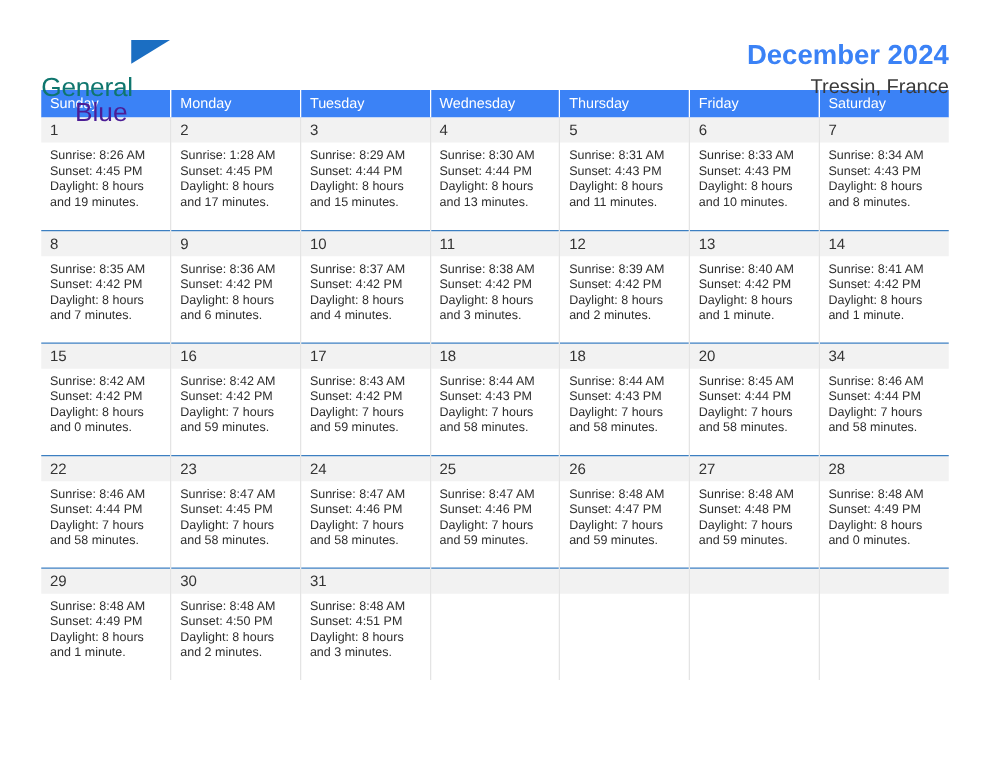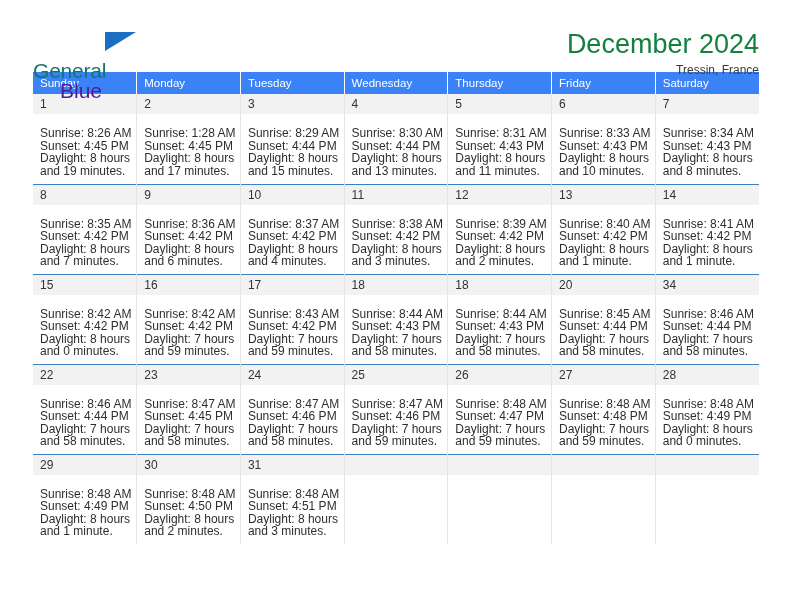--- a/index.html
+++ b/index.html
@@ -54,27 +54,27 @@
     left: 72px;
     top: 4px;
     width: 0;
     height: 0;
     border-left: 31px solid #1b6ec2;
     border-bottom: 19px solid transparent;
   }
 
   .title-block { text-align: right; }
   .cal-title {
-    font-size: 27px;
-    color: #15803d;
+    font-size: 22px;
+    color: #3b82f6;
     line-height: 32px;
-    font-weight: normal;
+    font-weight: bold;
   }
   .cal-subtitle {
-    font-size: 12px;
+    font-size: 16px;
     color: #3a3a3a;
     line-height: 20px;
     margin-top: 0;
   }
 
   
   .calendar {
     width: 726px;
     border-collapse: collapse;
     table-layout: fixed;
@@ -109,24 +109,23 @@
     font-size: 12px;
     color: #333333;
     padding: 3px 0 3px 7px;
     height: 20px;
     line-height: 14px;
   }
   .daycell.empty .daynum { background: #f2f2f2; }
 
   .dayinfo {
     padding: 5px 5px 0 7px;
-    font-size: 12px;
+    font-size: 10px;
     color: #2e2e2e;
     line-height: 12.6px;
-    margin-top: 8px;
   }
   .dayinfo div { white-space: nowrap; }
 </style>
 </head>
 <body>
 
 <div class="page">
 
   <div class="top-bar">
 

